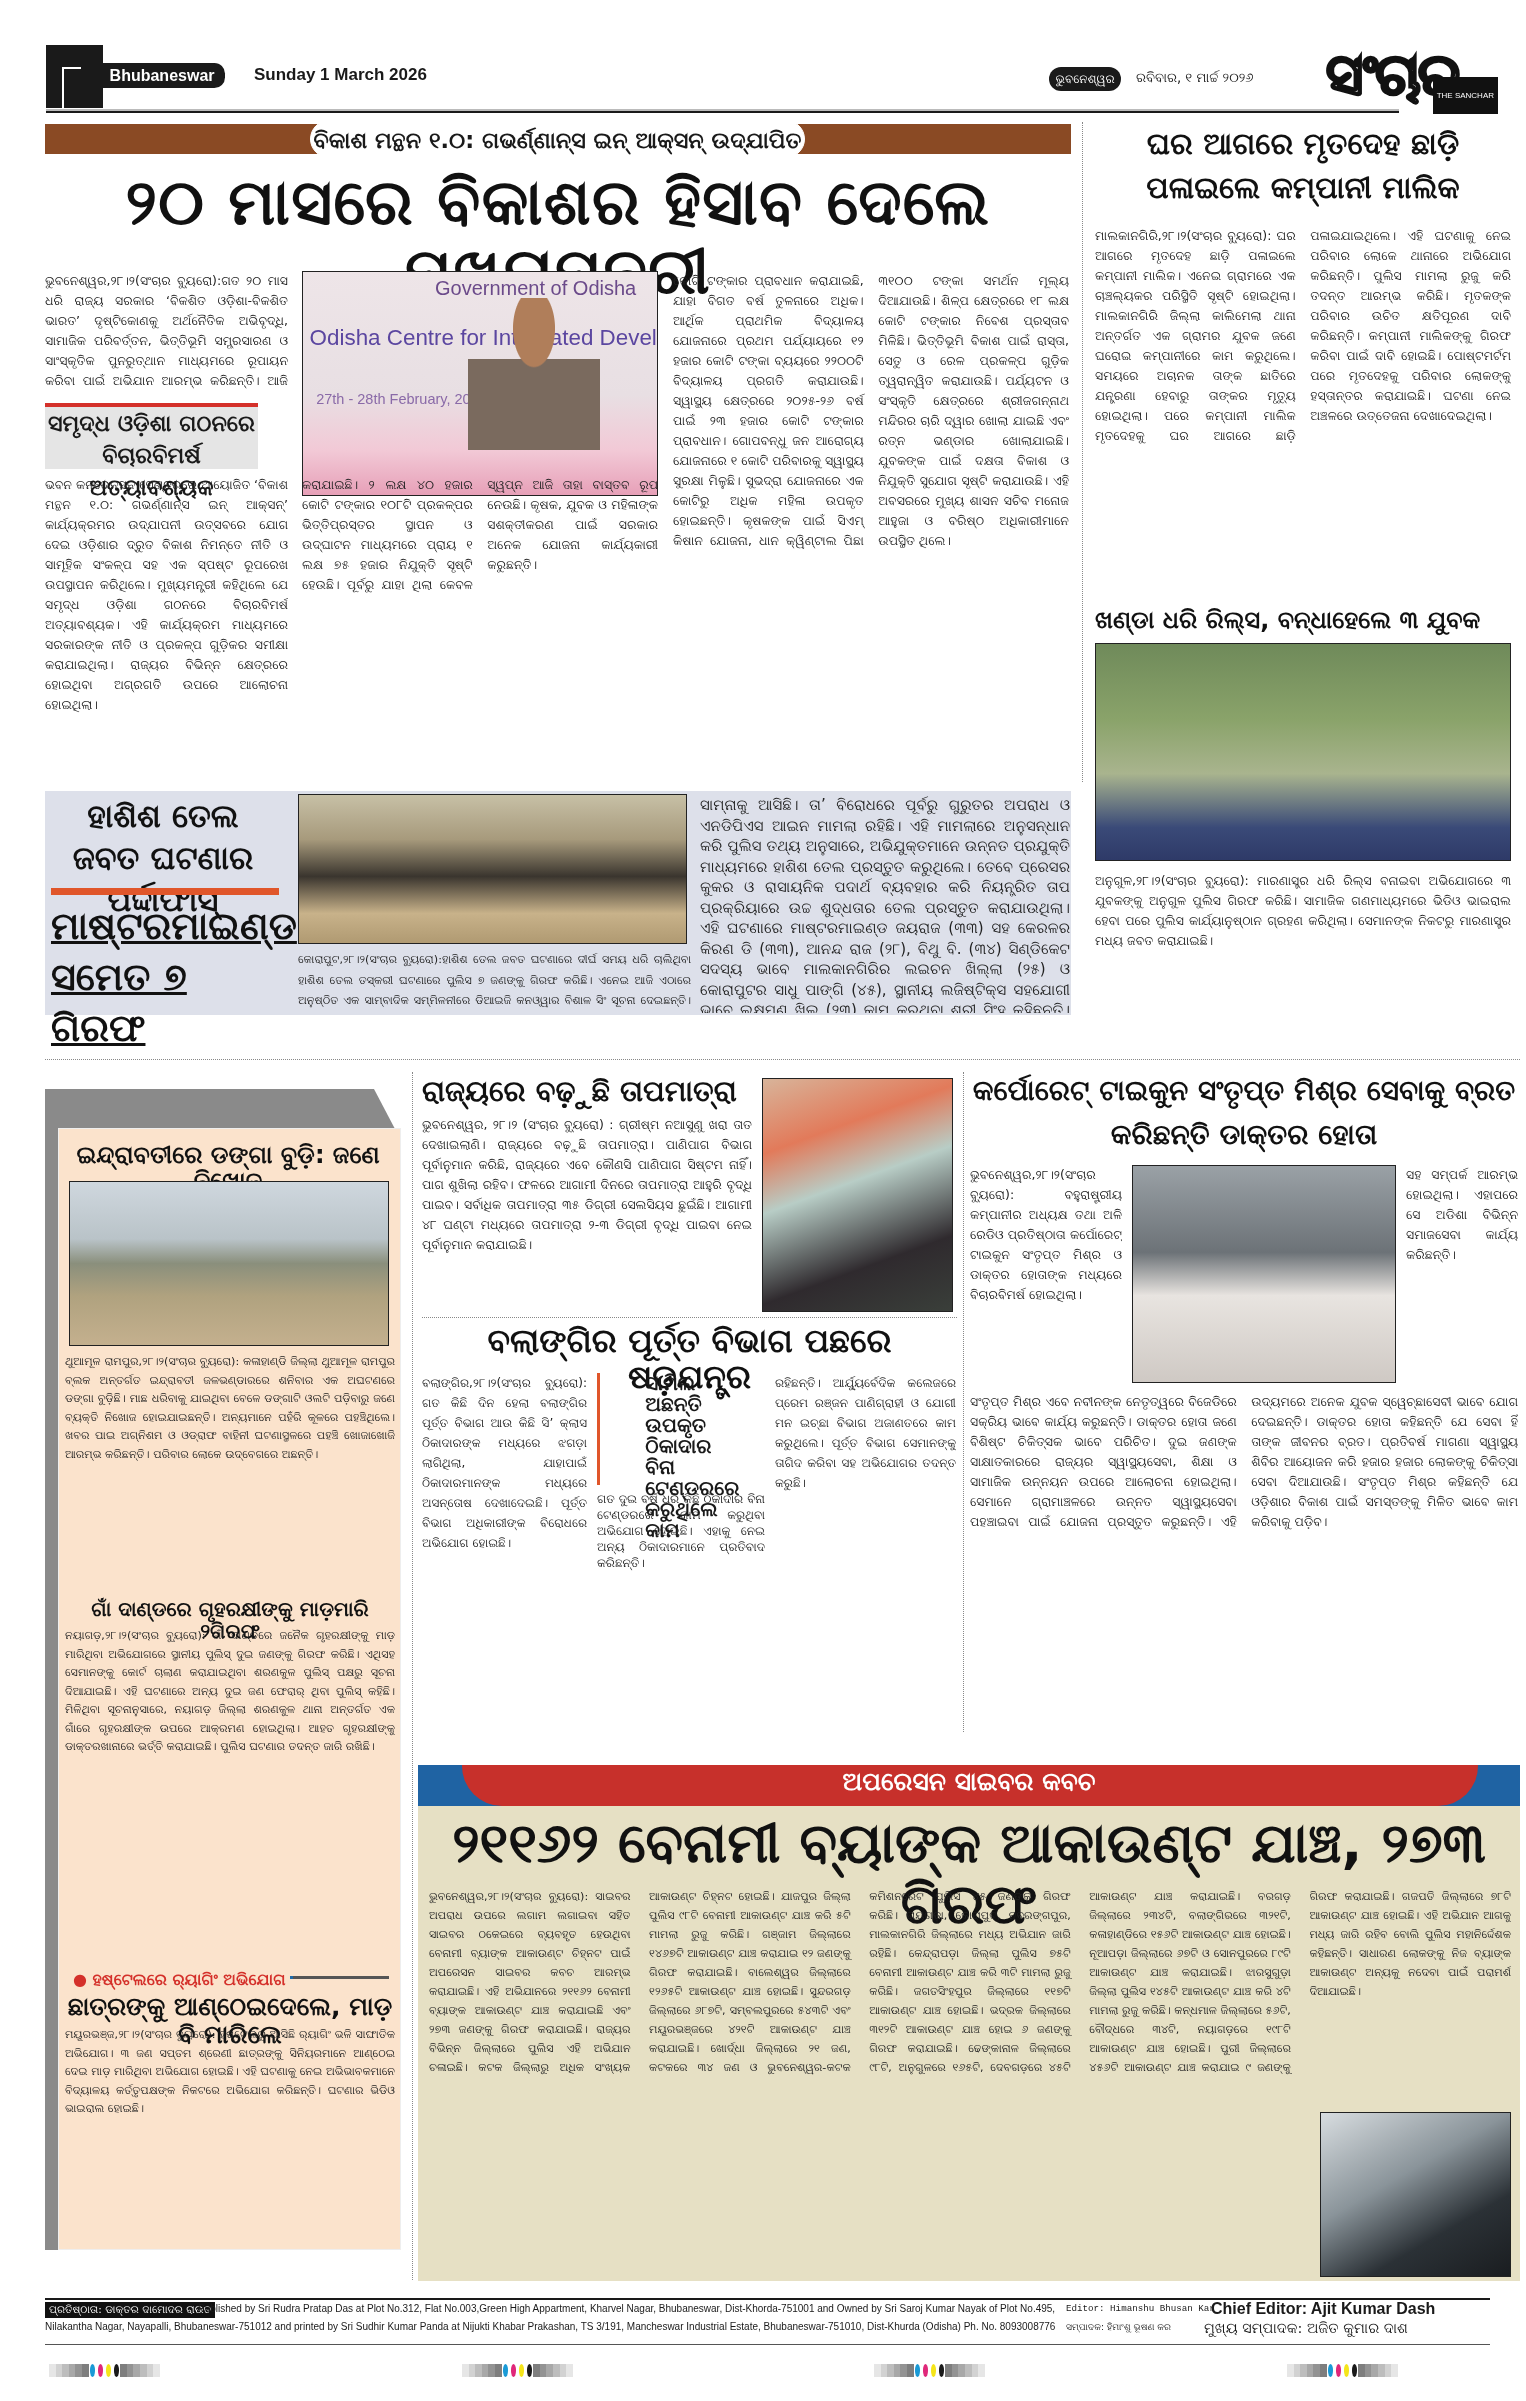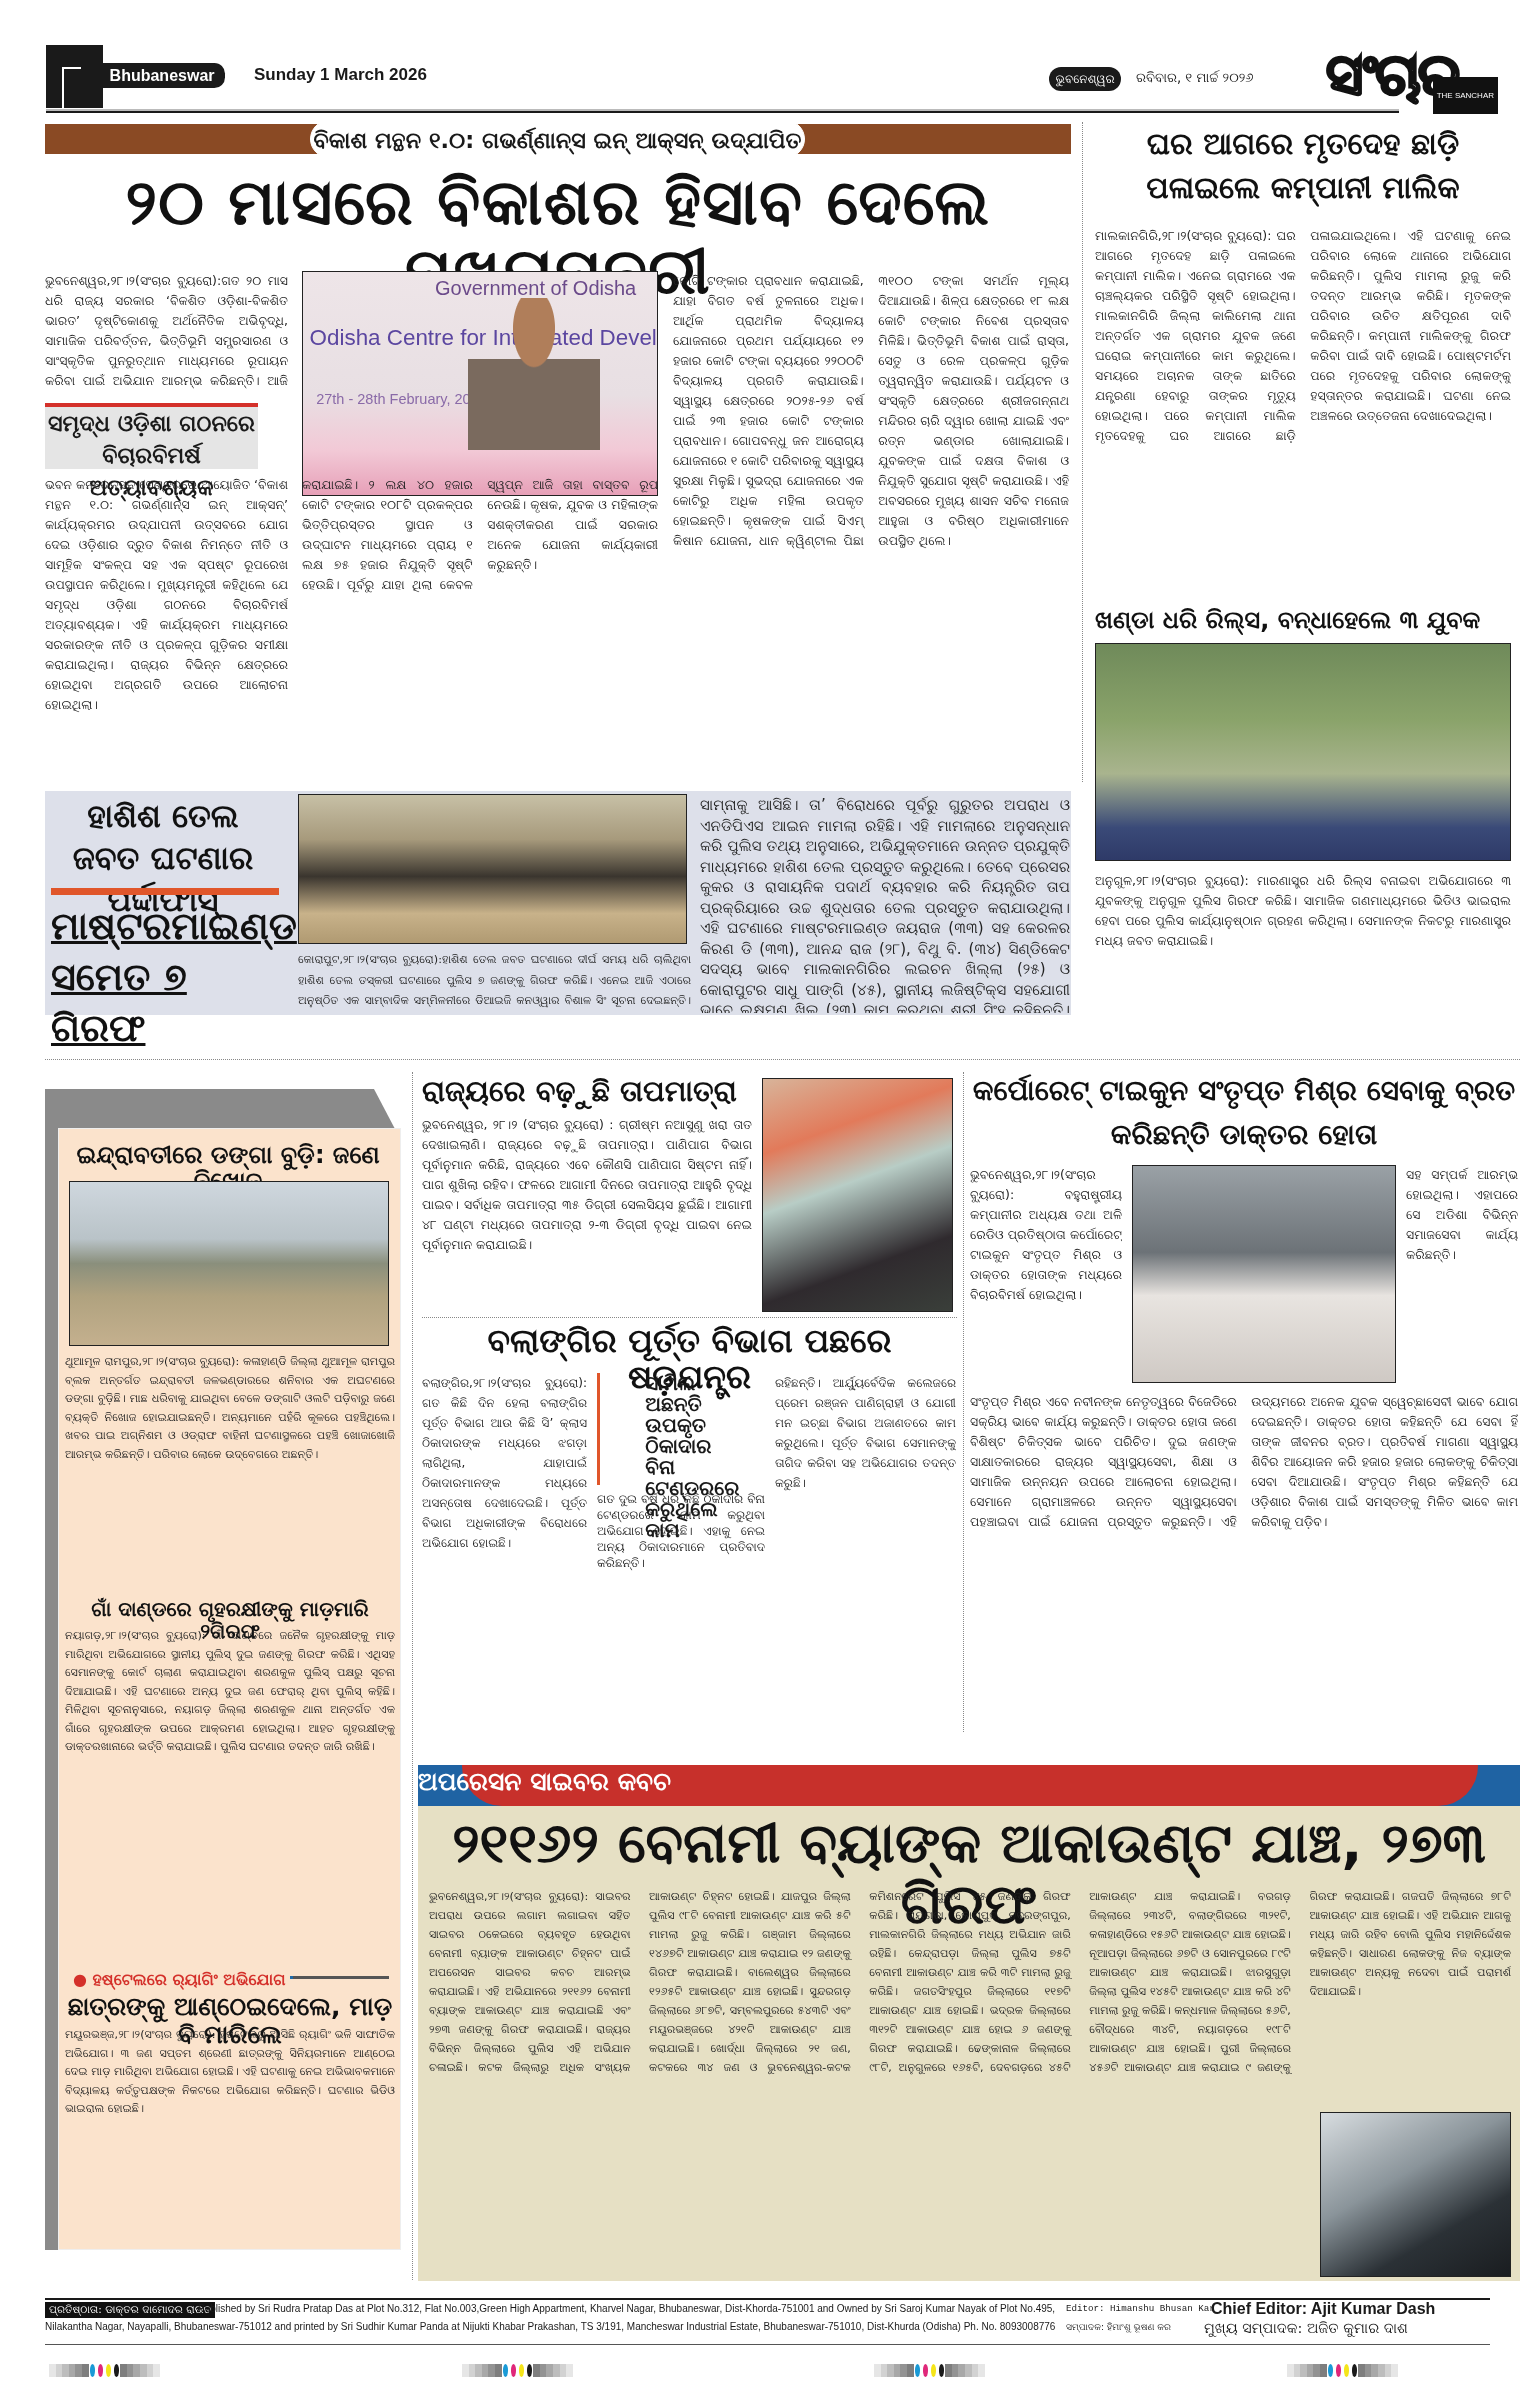--- a/index.html
+++ b/index.html
@@ -87,21 +87,21 @@
   #bol-h { left: 422px; top: 1323px; width: 535px; font-size: 33px; text-align: center; }
   #bol-body-1 { left: 422px; top: 1373px; width: 165px; height: 356px; font-size: 12px; line-height: 20px; }
   #bol-bullets { left: 597px; top: 1373px; width: 132px; height: 112px; border-left: 3.3px solid #e0562a; padding-left: 5.3px; }
   .bullet { font-size: 20px; font-weight: bold; line-height: 21px; margin-left: 40px; }
   #bol-body-2 { left: 597px; top: 1491px; width: 168px; height: 238px; font-size: 12px; line-height: 16px; }
   #bol-body-3 { left: 775px; top: 1373px; width: 181px; height: 356px; font-size: 12px; line-height: 20px; }
 
   
   #cyber-banner { left: 418px; top: 1765px; width: 1102px; height: 41px; background: #1f63a3; }
   #cyber-banner-red { left: 462px; top: 1765px; width: 1016px; height: 41px; background: #c7302b; border-radius: 0 0 40px 40px; }
-  #cyber-kicker { left: 418px; top: 1767px; width: 1102px; text-align: left; color: #fff; font-size: 25px; font-weight: bold; }
+  #cyber-kicker { left: 418px; top: 1767px; width: 1102px; text-align: center; color: #fff; font-size: 25px; font-weight: bold; }
   #cyber-box { left: 418px; top: 1806px; width: 1102px; height: 475px; background: #e6e0c4; }
   #cyber-h { left: 418px; top: 1813px; width: 1102px; font-size: 55px; text-align: center; }
   #cyber-body { left: 429px; top: 1887px; width: 1082px; height: 389px; column-count: 5; column-gap: 18.5px; font-size: 11.2px; line-height: 19px; }
   #cyber-photo { left: 1320px; top: 2112px; width: 191px; height: 165px; background: linear-gradient(150deg,#d8dde0 0%, #8a949a 40%, #2b3136 70%, #1a1d20 100%); }
 
   
   #footer-rule-top { left: 45px; top: 2298px; width: 1445px; height: 2px; background: #1a1a1a; }
   #footer-badge { left: 45px; top: 2302px; background: #111; color: #fff; font-size: 10.6px; padding: 1.3px 4px; }
   #footer-line1 { left: 198px; top: 2303px; font-size: 10px; font-family: "Liberation Sans", sans-serif; white-space: nowrap; }
   #footer-line2 { left: 45px; top: 2321px; font-size: 10px; font-family: "Liberation Sans", sans-serif; white-space: nowrap; }

